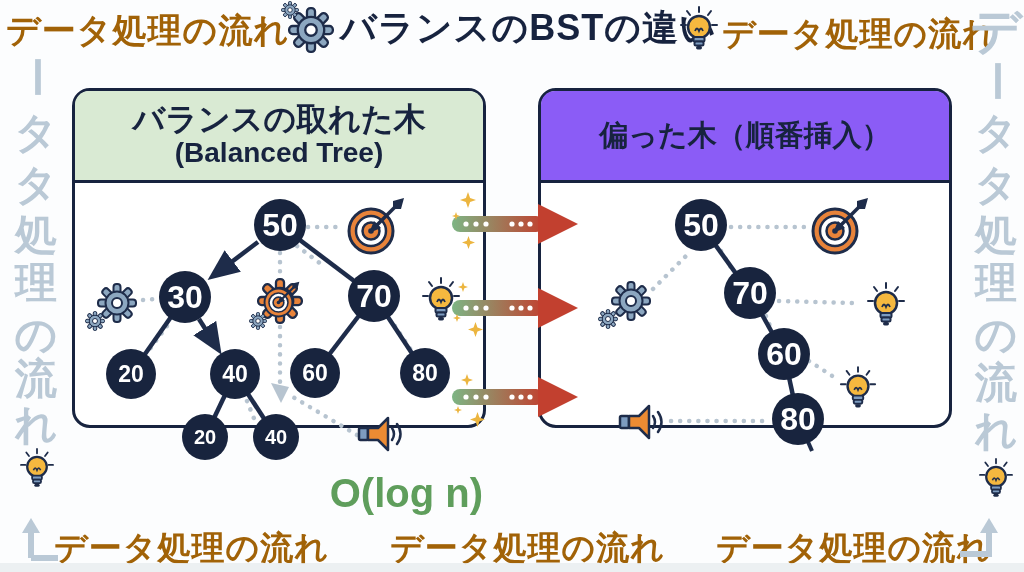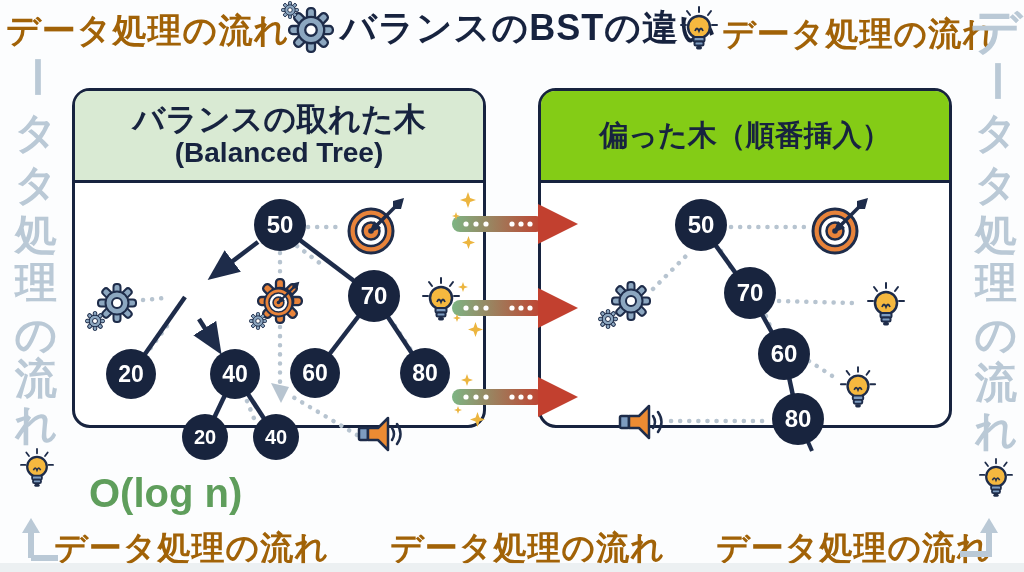--- a/index.html
+++ b/index.html
@@ -20,32 +20,32 @@
   .title{position:absolute;left:340px;top:4px;width:340px;text-align:center;
          font-size:36px;font-weight:900;color:#17233f;letter-spacing:1px;white-space:nowrap;}
   
   .panel{position:absolute;top:88px;width:414px;height:340px;background:#fff;
          border:3px solid #17233f;border-radius:18px;box-sizing:border-box;}
   .panel-left{left:72px;}
   .panel-right{left:538px;}
   .panel-header{height:89px;border-bottom:3px solid #17233f;border-radius:14px 14px 0 0;
                 display:flex;flex-direction:column;align-items:center;justify-content:center;}
   .ph-green{background:#d9ead3;}
-  .ph-pink{background:#84cc16;}
+  .ph-pink{background:#8b5cf6;}
   .ph-jp{font-size:32px;font-weight:900;color:#17233f;line-height:1.1;white-space:nowrap;}
   .panel-right .ph-jp{font-size:29px;}
   .ph-en{font-size:28px;font-weight:700;color:#17233f;white-space:nowrap;}
   .panel-right .ph-en{font-size:18px;}
   .edges{position:absolute;left:0;top:0;width:414px;height:442px;}
   .node{position:absolute;border-radius:50%;background:#18243e;color:#fff;font-weight:800;
         display:flex;align-items:center;justify-content:center;}
-  .n52{width:52px;height:52px;font-size:24px;}
+  .n52{width:52px;height:52px;font-size:32px;}
   .n50{width:50px;height:50px;font-size:23px;}
   .n46{width:46px;height:46px;font-size:20px;}
-  .complexity{position:absolute;left:14px;width:100%;top:380px;text-align:left;font-weight:800;}
+  .complexity{position:absolute;left:0;width:100%;top:380px;text-align:right;font-weight:800;}
   .cx-green{color:#5f9e5c;font-size:40px;}
   .cx-red{color:#c03b2d;font-size:42px;}
   .icon{position:absolute;}
   .gear-blue{color:#8ca7c0;}
   .gear-orange{color:#e8833a;}
   .sparkle{position:absolute;}
   .corner-arrow{position:absolute;}
 </style>
 </head>
 <body>
@@ -221,20 +221,21 @@
         <use href="#sym-gear"></use>
       </svg>
     <svg class="icon" style="left:346px;top:186px;width:40px;height:46px;">
         <use href="#sym-bulb"></use>
       </svg>
     <svg class="icon" style="left:282px;top:324px;width:46px;height:38px;">
         <use href="#sym-speaker"></use>
       </svg>
 
     <div class="node n52" style="left:179px;top:108px;">50</div>
+    <div class="node n52" style="left:84px;top:180px;">30</div>
     <div class="node n52" style="left:273px;top:179px;">70</div>
     <div class="node n50" style="left:31px;top:258px;">20</div>
     <div class="node n50" style="left:135px;top:258px;">40</div>
     <div class="node n50" style="left:215px;top:257px;">60</div>
     <div class="node n50" style="left:325px;top:257px;">80</div>
     <div class="node n46" style="left:107px;top:323px;">20</div>
     <div class="node n46" style="left:178px;top:323px;">40</div>
     <div class="complexity cx-green">O(log n)</div>
   </div>
 

